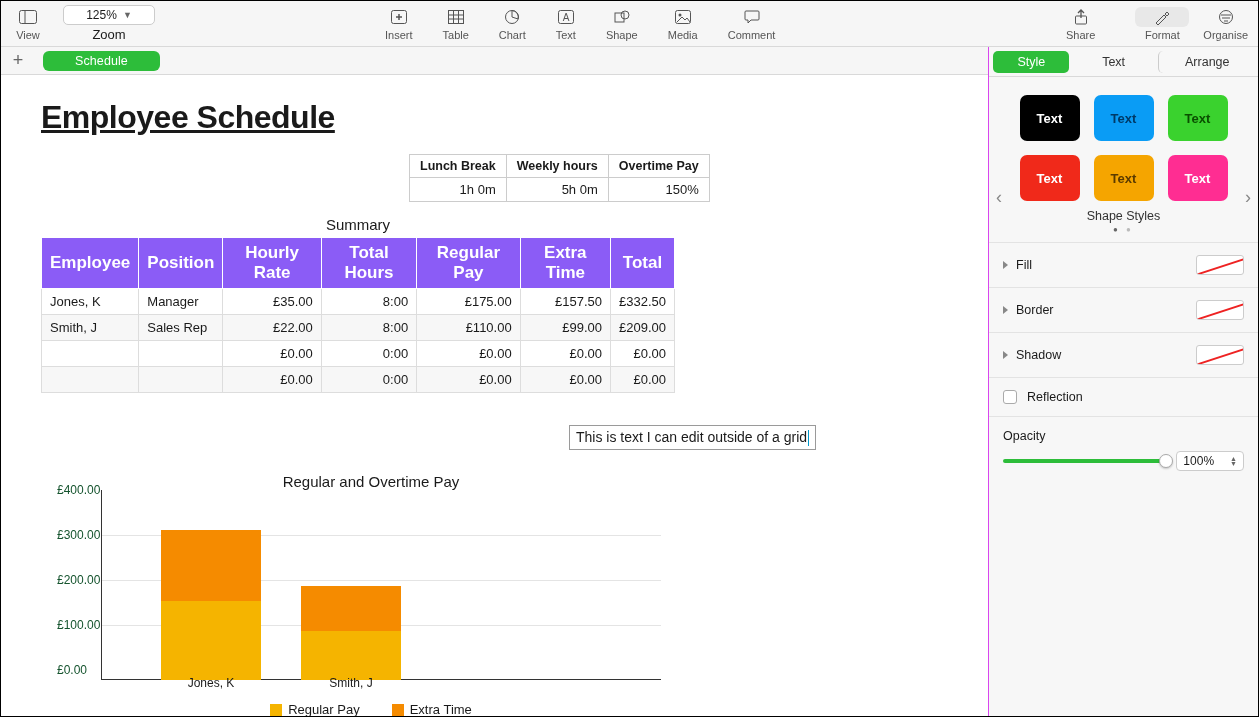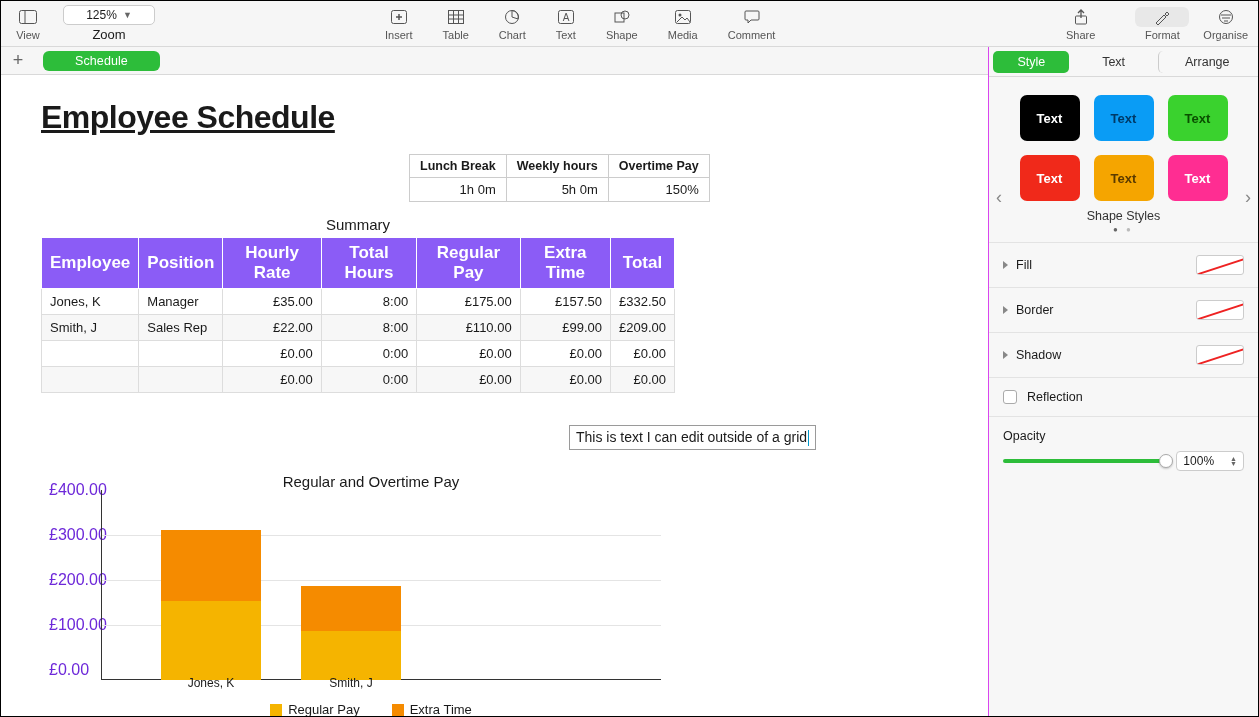--- a/index.html
+++ b/index.html
@@ -178,23 +178,23 @@
     .chart-wrap { margin-top: 80px; width: 660px; }
     .chart-title { text-align: center; font-size: 15px; }
     .chart {
       position: relative;
       height: 190px;
       width: 620px;
       margin-left: 0;
     }
     .chart .ylab {
       position:absolute;
-      left: 8px;
-      font-size: 16px;
-      color:#6d28d9;
+      left: 16px;
+      font-size: 12px;
+      color:#14532d;
       transform: translateY(-50%);
     }
     .chart .grid {
       position:absolute;
       left: 60px;
       right: 0;
       border-top: 1px solid #e4e4e4;
     }
     .chart .axis-x {
       position:absolute;

